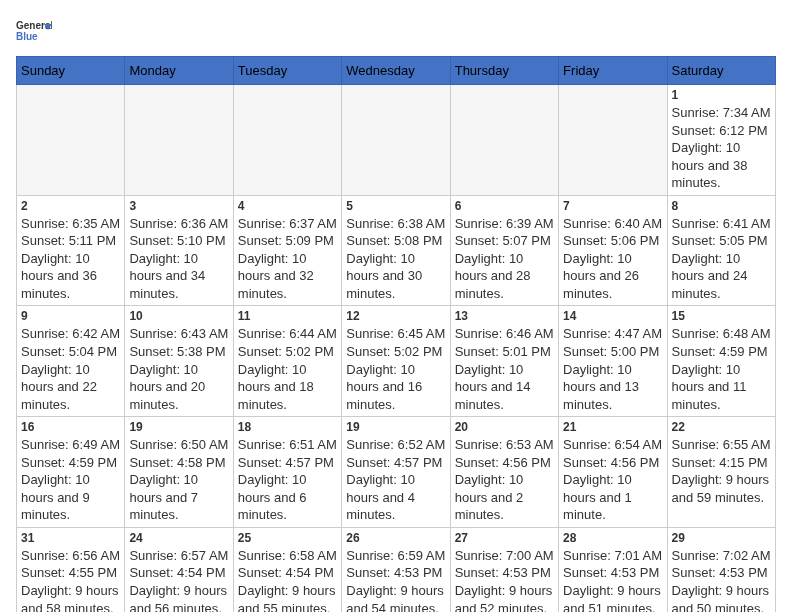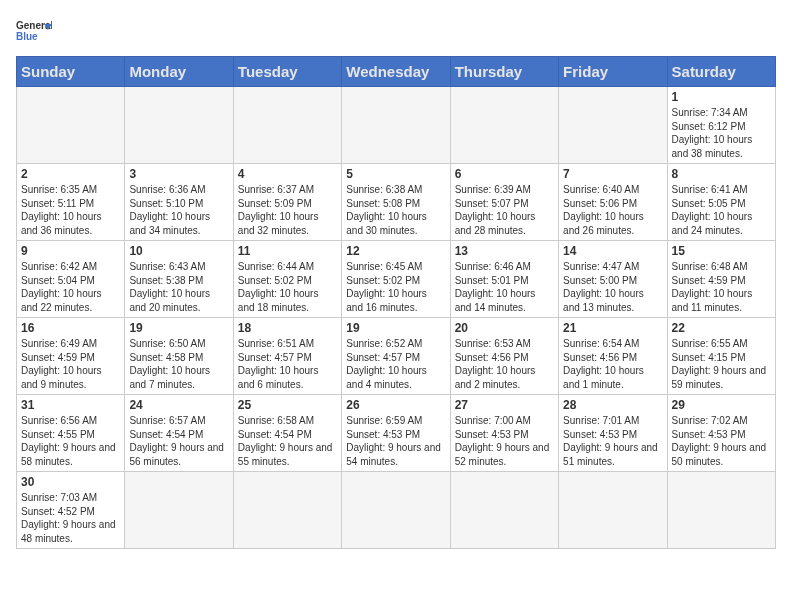--- a/index.html
+++ b/index.html
@@ -37,23 +37,23 @@
       font-size: 14px;
       color: #555;
     }
     .calendar-table {
       width: 100%;
       border-collapse: collapse;
       border: 1px solid #ccc;
     }
     .calendar-table th {
       background-color: #4472C4;
-      color: #e5e5e5;
-      font-size: 15px;
-      font-weight: bold;
+      color: #000000;
+      font-size: 13px;
+      font-weight: normal;
       padding: 6px 4px;
       text-align: left;
       border: 1px solid #3a62b0;
     }
     .calendar-table td {
       vertical-align: top;
       border: 1px solid #ccc;
       padding: 3px 4px;
       width: calc(100% / 7);
       min-height: 70px;
@@ -63,21 +63,21 @@
       background: #f5f5f5;
     }
     .day-number {
       font-size: 12px;
       font-weight: bold;
       color: #333;
       display: block;
       margin-bottom: 2px;
     }
     .day-info {
-      font-size: 10px;
+      font-size: 13px;
       color: #333;
       line-height: 1.35;
     }
     .last-row td {
       background: #f5f5f5;
     }
     .last-row td.has-data {
       background: #fff;
     }
   </style>

